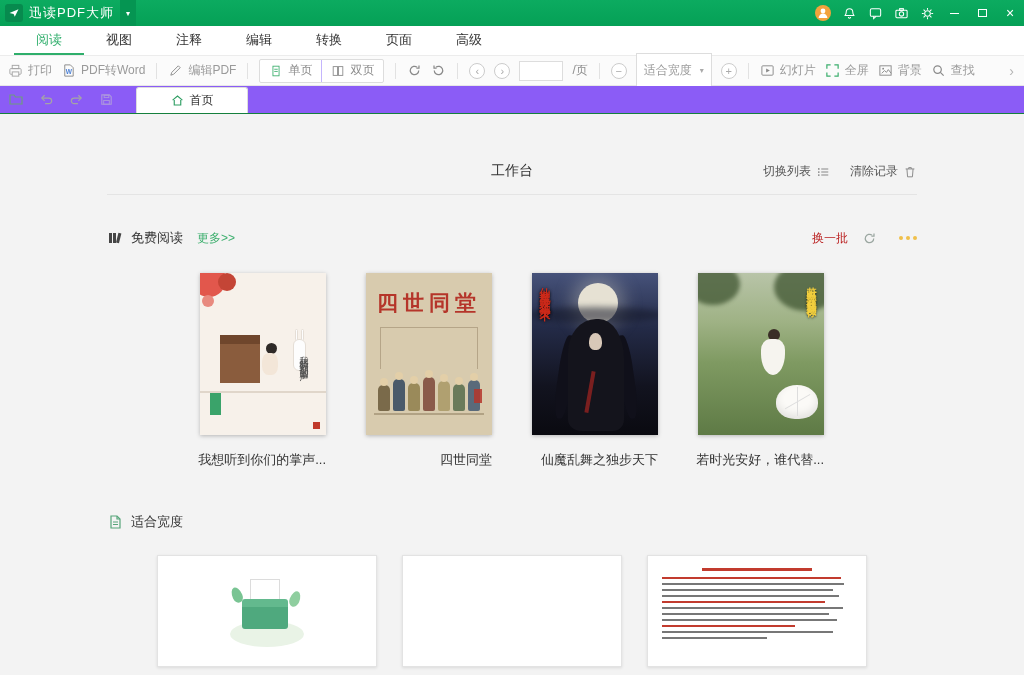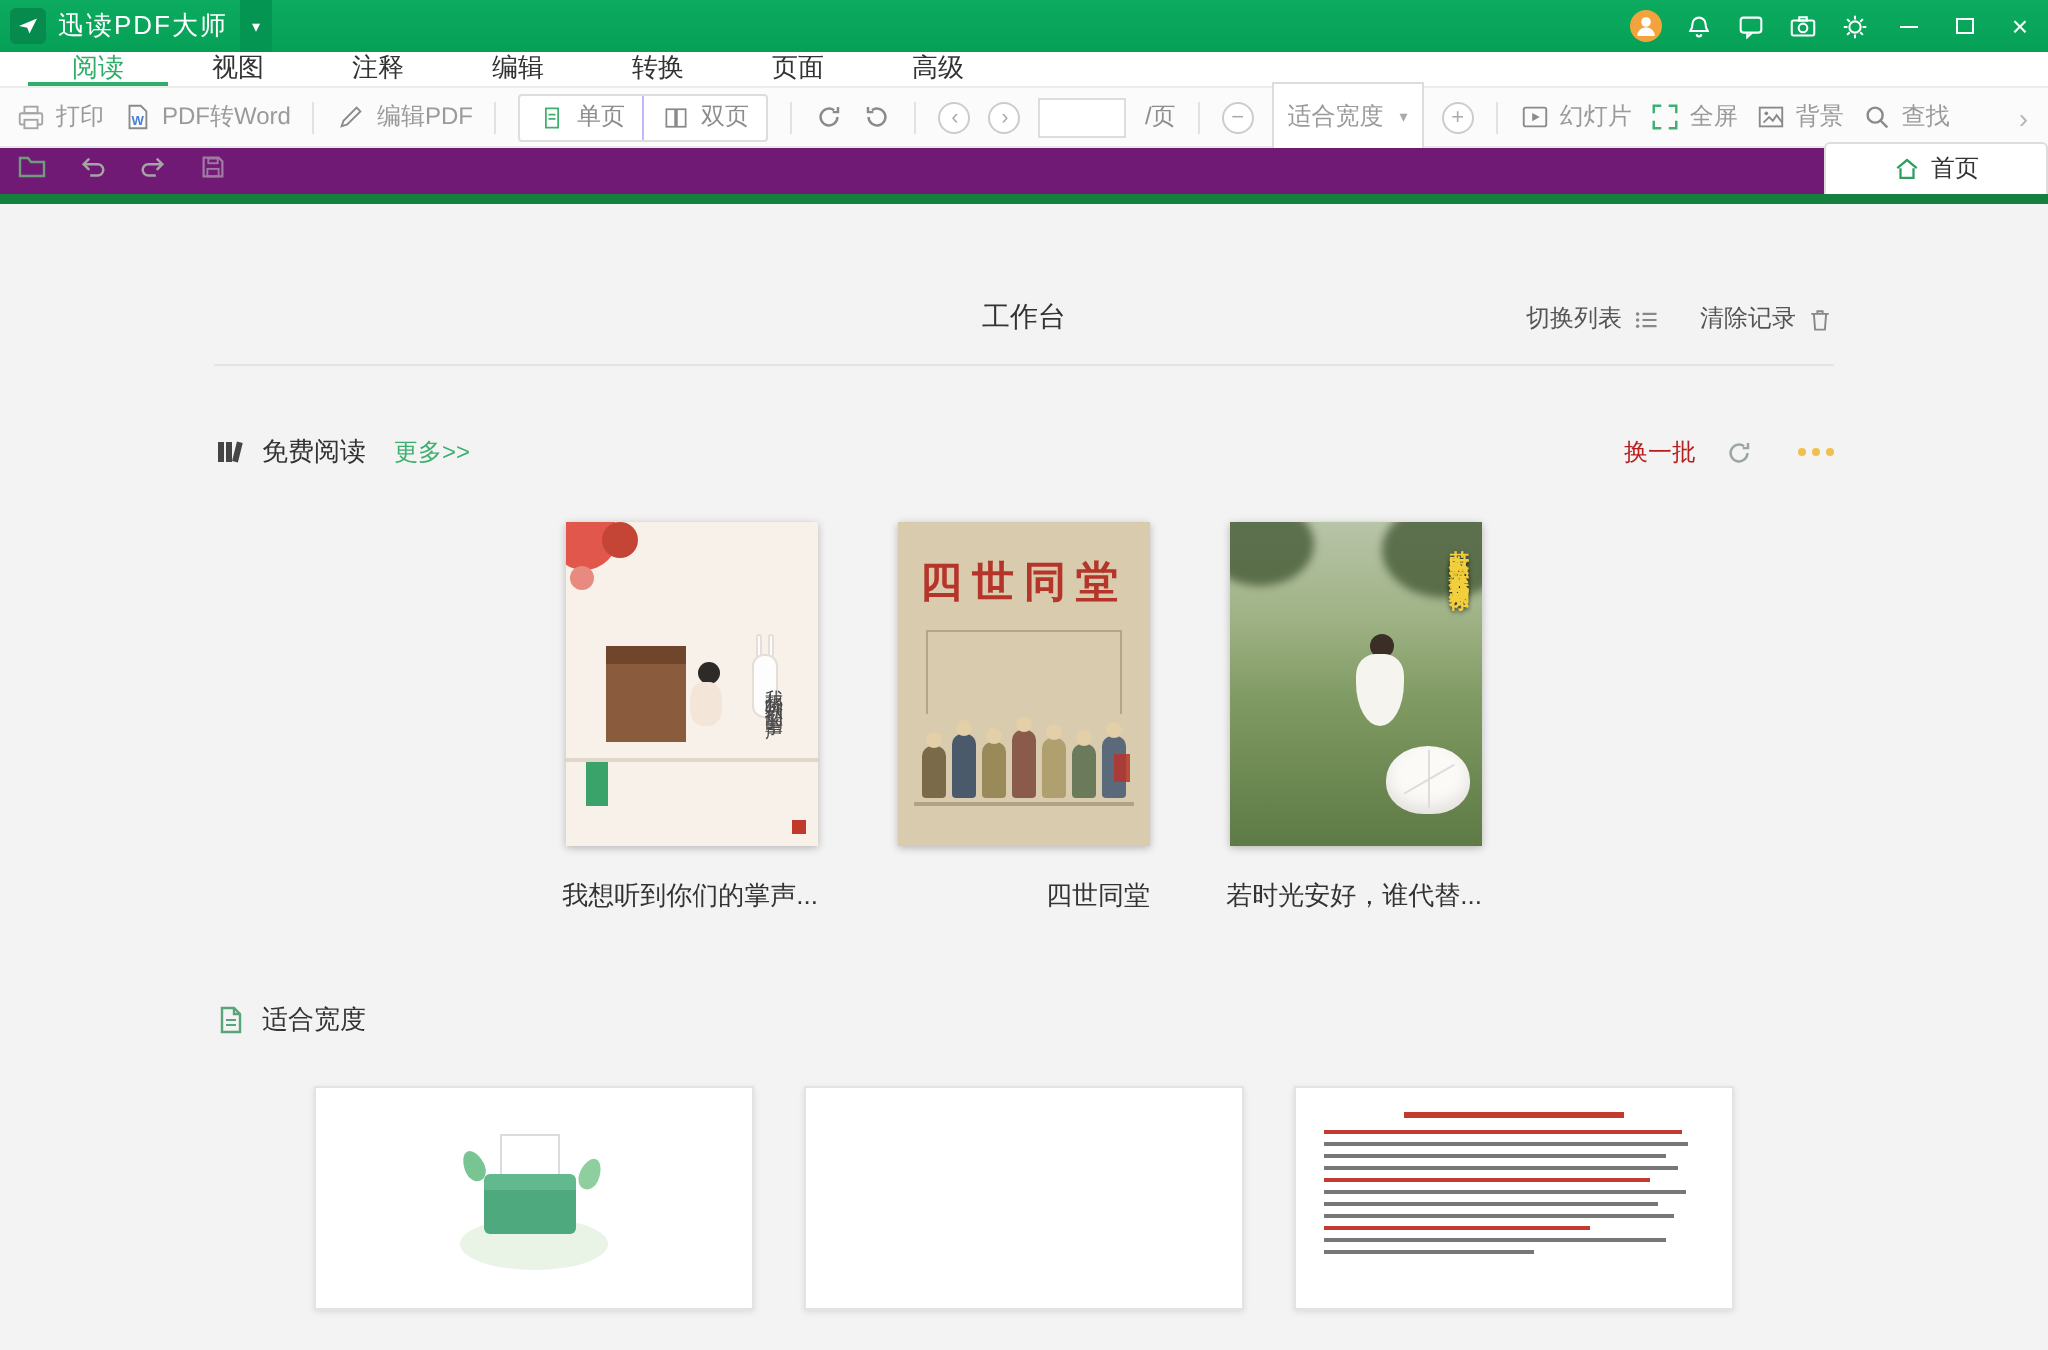--- a/index.html
+++ b/index.html
@@ -13,40 +13,40 @@
   .title-caret { width:16px; height:26px; margin-left:6px; background:#059552; display:flex; align-items:center; justify-content:center; font-size:8px; cursor:pointer; }
   .tb-right { margin-left:auto; display:flex; align-items:center; }
   .tb-ic { width:26px; height:26px; display:flex; align-items:center; justify-content:center; cursor:pointer; }
   .avatar { width:16px; height:16px; border-radius:50%; background:#f2a33c; display:flex; align-items:center; justify-content:center; }
   .win-btn { width:28px; height:26px; display:flex; align-items:center; justify-content:center; cursor:pointer; }
   .min-glyph { width:9px; height:1px; background:#fff; }
   .max-glyph { width:9px; height:8px; border:1px solid #fff; }
   .close-glyph { font-size:14px; line-height:1; color:#fff; }
 
   
-  .menubar { height:18px; background:#fff; display:flex; align-items:stretch; padding-left:14px; gap:0; border-bottom:1px solid #ececec; flex:0 0 auto; }
+  .menubar { height:30px; background:#fff; display:flex; align-items:stretch; padding-left:14px; gap:0; border-bottom:1px solid #ececec; flex:0 0 auto; }
   .menu-tab { padding:0 22px; display:flex; align-items:center; font-size:13px; color:#333; cursor:pointer; border-bottom:2px solid transparent; }
   .menu-tab.active { color:#2fae6b; border-bottom-color:#2fae6b; }
 
   
   .toolbar { height:30px; background:#fbfbfb; border-bottom:1px solid #e7e7e7; display:flex; align-items:center; padding:0 8px; gap:9px; font-size:12px; color:#8d8d8d; flex:0 0 auto; white-space:nowrap; }
   .tool-btn { display:flex; align-items:center; gap:5px; cursor:pointer; color:#9a9a9a; }
   .tool-btn svg { display:block; }
   .sep { width:1px; height:16px; background:#e2e2e2; margin:0 2px; }
   .view-group { display:flex; align-items:stretch; border:1px solid #ddd; background:#fff; height:24px; border-radius:2px; }
   .view-item { display:flex; align-items:center; gap:5px; padding:0 9px; cursor:pointer; color:#8d8d8d; }
   .view-item + .view-item { border-left:1px solid #c4b5fd; }
   .circle-btn { width:16px; height:16px; border:1px solid #ccc; border-radius:50%; color:#aaa; font-size:11px; line-height:14px; text-align:center; cursor:pointer; background:#fff; }
   .page-input { width:44px; height:20px; border:1px solid #ddd; background:#fff; text-align:center; font-size:12px; color:#666; }
   .zoom-box { display:flex; align-items:center; gap:8px; border:1px solid #ddd; background:#fff; height:36px; padding:0 7px; color:#9a9a9a; cursor:pointer; }
   .zoom-caret { font-size:8px; color:#aaa; }
   .overflow-chev { margin-left:auto; color:#b5b5b5; font-size:14px; cursor:pointer; padding:0 2px; }
 
   
-  .tabstrip { height:28px; background:#701a75; border-bottom:5px solid #15803d; display:flex; align-items:flex-end; flex:0 0 auto;justify-content:space-between; }
+  .tabstrip { height:28px; background:#8b5cf6; border-bottom:1px solid #15803d; display:flex; align-items:flex-end; flex:0 0 auto; }
   .ts-icons { display:flex; align-items:center; height:28px; padding:0 6px; gap:10px; }
   .ts-ic { width:20px; display:flex; align-items:center; justify-content:center; cursor:pointer; }
   .ts-ic.disabled { opacity:.55; cursor:default; }
   .home-tab { width:112px; height:26px; margin-left:14px; background:#fff; border:1px solid #ddd; border-bottom:none; border-radius:3px 3px 0 0; display:flex; align-items:center; justify-content:center; gap:6px; font-size:12px; color:#333; cursor:pointer; }
 
   
   .content { flex:1; background:#f3f3f3; overflow:hidden; }
   .container { width:810px; margin:0 auto; padding-top:48px; }
   .wb-row { position:relative; height:22px; }
   .wb-title { position:absolute; left:0; right:0; text-align:center; font-size:14px; color:#333; }
@@ -431,20 +431,33 @@
                 <span></span>
                 <span></span>
                 <span></span>
               </span>
             <span class="abs c2-ground"></span>
             <span class="abs c2-seal"></span>
           </div>
           <div class="book-title">四世同堂</div>
         </div>
 
+        <div class="book">
+          <div class="cover cover3">
+            <span class="abs c3-moon"></span>
+            <span class="abs c3-cloud"></span>
+            <span class="abs c3-hair"></span>
+            <span class="abs c3-hair c3-hair2"></span>
+            <span class="abs c3-fig"></span>
+            <span class="abs c3-face"></span>
+            <span class="abs c3-trim"></span>
+            <span class="abs c3-title">仙魔乱舞之独步天下</span>
+          </div>
+          <div class="book-title">仙魔乱舞之独步天下</div>
+        </div>
 
         <div class="book">
           <div class="cover cover4">
             <span class="abs c4-tree"></span>
             <span class="abs c4-tree c4-tree2"></span>
             <span class="abs c4-hair"></span>
             <span class="abs c4-dress"></span>
             <span class="abs c4-umb"></span>
             <span class="abs c4-title"><span>若时光安好</span><span>谁代替我爱你</span></span>
           </div>

